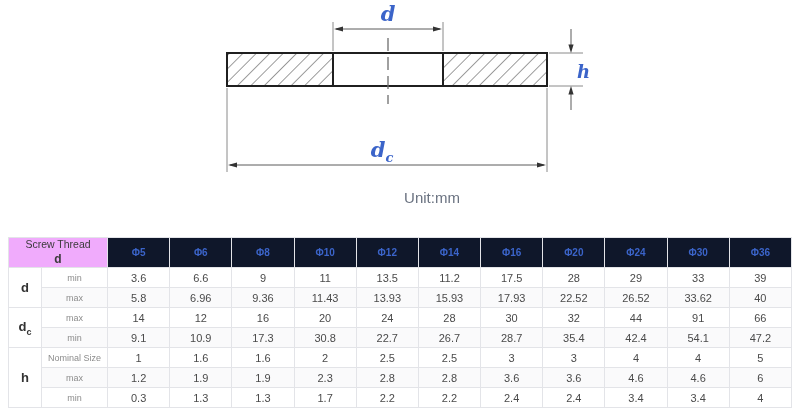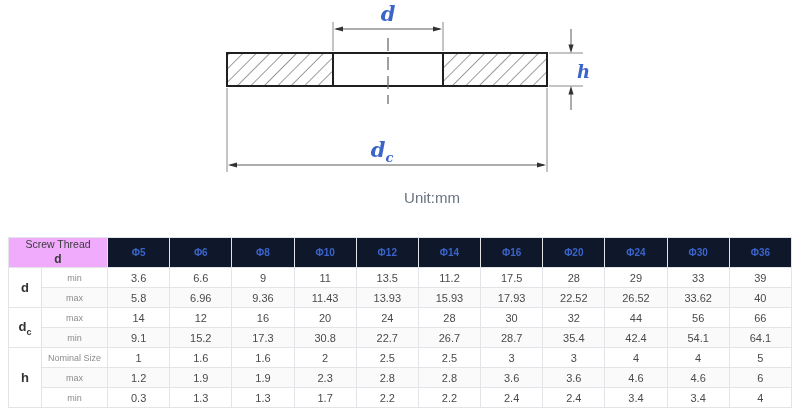--- a/index.html
+++ b/index.html
@@ -150,36 +150,36 @@
             <td class="sub-label">max</td>
             <td class="val">14</td>
             <td class="val">12</td>
             <td class="val">16</td>
             <td class="val">20</td>
             <td class="val">24</td>
             <td class="val">28</td>
             <td class="val">30</td>
             <td class="val">32</td>
             <td class="val">44</td>
-            <td class="val">56</td>
+            <td class="val">91</td>
             <td class="val">66</td>
           </tr>
           <tr>
             <td class="sub-label">min</td>
             <td class="val">9.1</td>
-            <td class="val">15.2</td>
+            <td class="val">10.9</td>
             <td class="val">17.3</td>
             <td class="val">30.8</td>
             <td class="val">22.7</td>
             <td class="val">26.7</td>
             <td class="val">28.7</td>
             <td class="val">35.4</td>
             <td class="val">42.4</td>
             <td class="val">54.1</td>
-            <td class="val">64.1</td>
+            <td class="val">47.2</td>
           </tr>
           <tr>
             <th class="group-label" rowspan="3">h</th>
             <td class="sub-label">Nominal Size</td>
             <td class="val">1</td>
             <td class="val">1.6</td>
             <td class="val">1.6</td>
             <td class="val">2</td>
             <td class="val">2.5</td>
             <td class="val">2.5</td>

